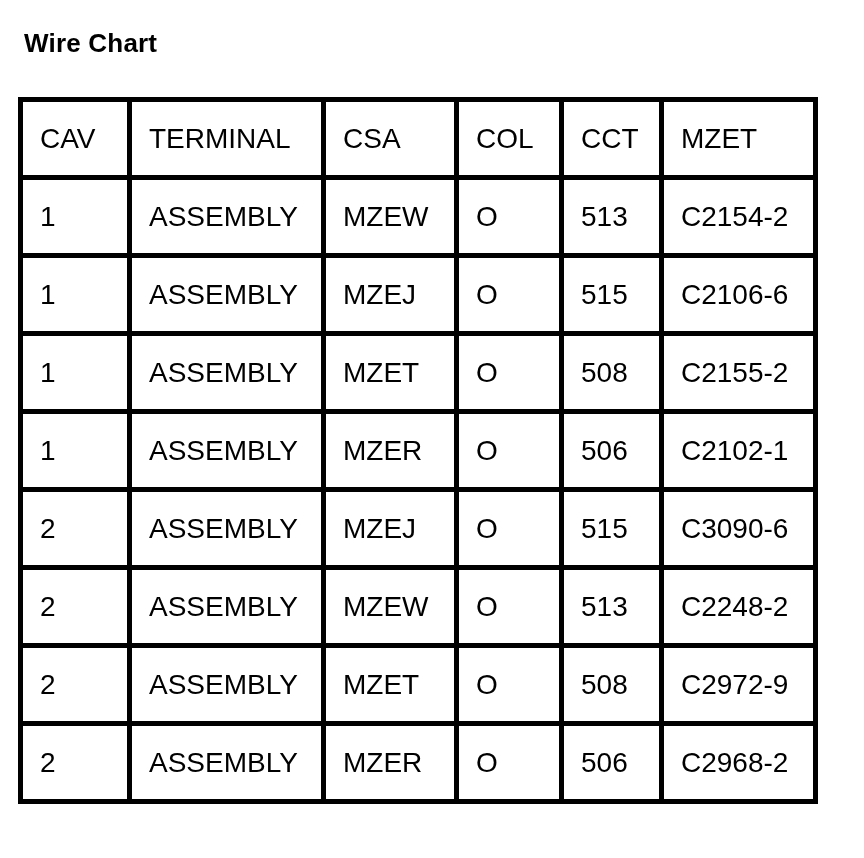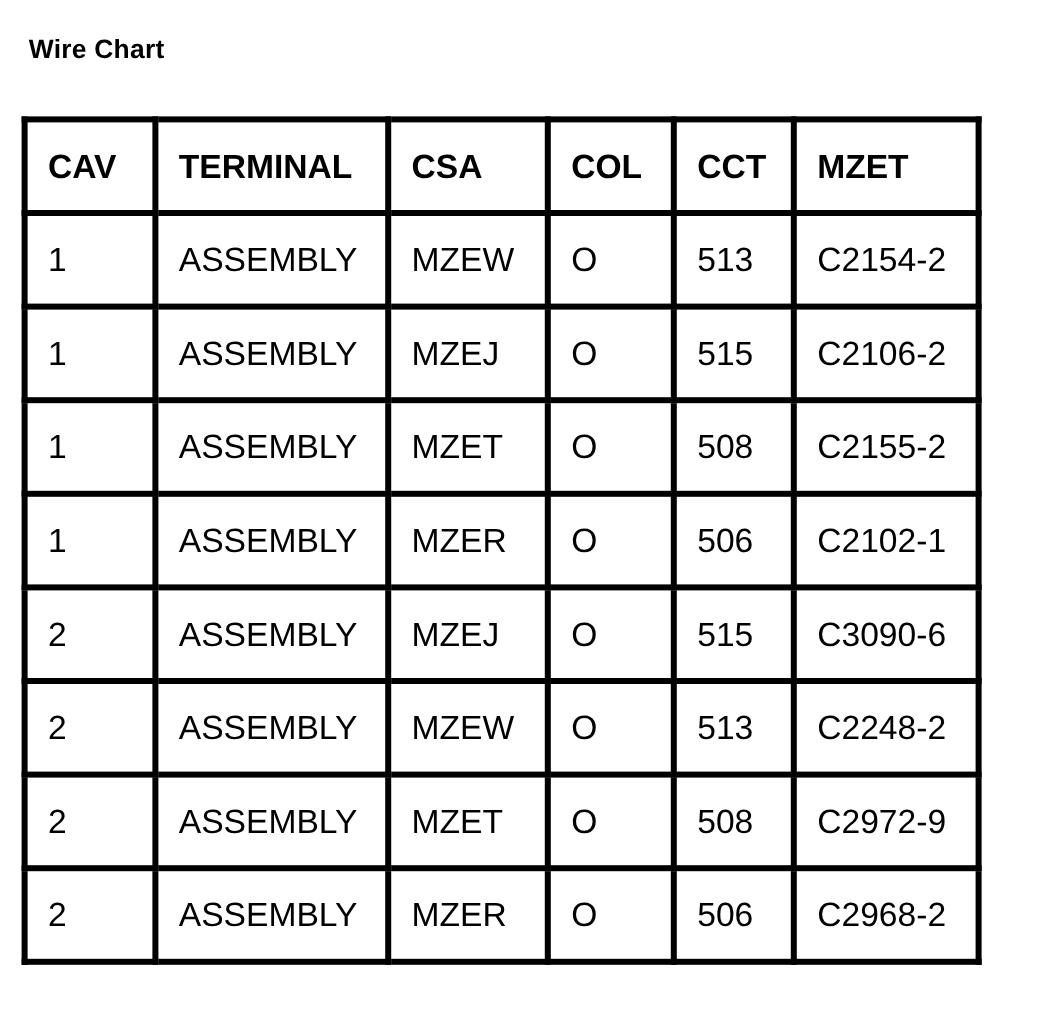--- a/index.html
+++ b/index.html
@@ -13,21 +13,21 @@
     height: 858px;
     font-family: "Liberation Sans", sans-serif;
     color: #000000;
     overflow: hidden;
   }
   .page-title {
     position: absolute;
     left: 24px;
     top: 28px;
     margin: 0;
-    font-size: 22px;
+    font-size: 26px;
     font-weight: bold;
     letter-spacing: 0.2px;
     color: #000000;
     white-space: nowrap;
   }
   table.wire-chart {
     position: absolute;
     left: 18px;
     top: 97px;
     width: 795px;
@@ -43,21 +43,21 @@
     text-align: left;
     vertical-align: middle;
     font-size: 28px;
     line-height: 1;
     white-space: nowrap;
     overflow: hidden;
     background: #ffffff;
     color: #000000;
   }
   table.wire-chart th {
-    font-weight: bold;
+    font-weight: normal;
   }
   table.wire-chart td {
     font-weight: normal;
   }
   col.col-cav   { width: 109px; }
   col.col-term  { width: 194px; }
   col.col-csa   { width: 133px; }
   col.col-col   { width: 105px; }
   col.col-cct   { width: 100px; }
   col.col-destn { width: 154px; }
@@ -94,21 +94,21 @@
         <td>O</td>
         <td>513</td>
         <td>C2154-2</td>
       </tr>
       <tr>
         <td>1</td>
         <td>ASSEMBLY</td>
         <td>MZEJ</td>
         <td>O</td>
         <td>515</td>
-        <td>C2106-2</td>
+        <td>C2106-6</td>
       </tr>
       <tr>
         <td>1</td>
         <td>ASSEMBLY</td>
         <td>MZET</td>
         <td>O</td>
         <td>508</td>
         <td>C2155-2</td>
       </tr>
       <tr>

